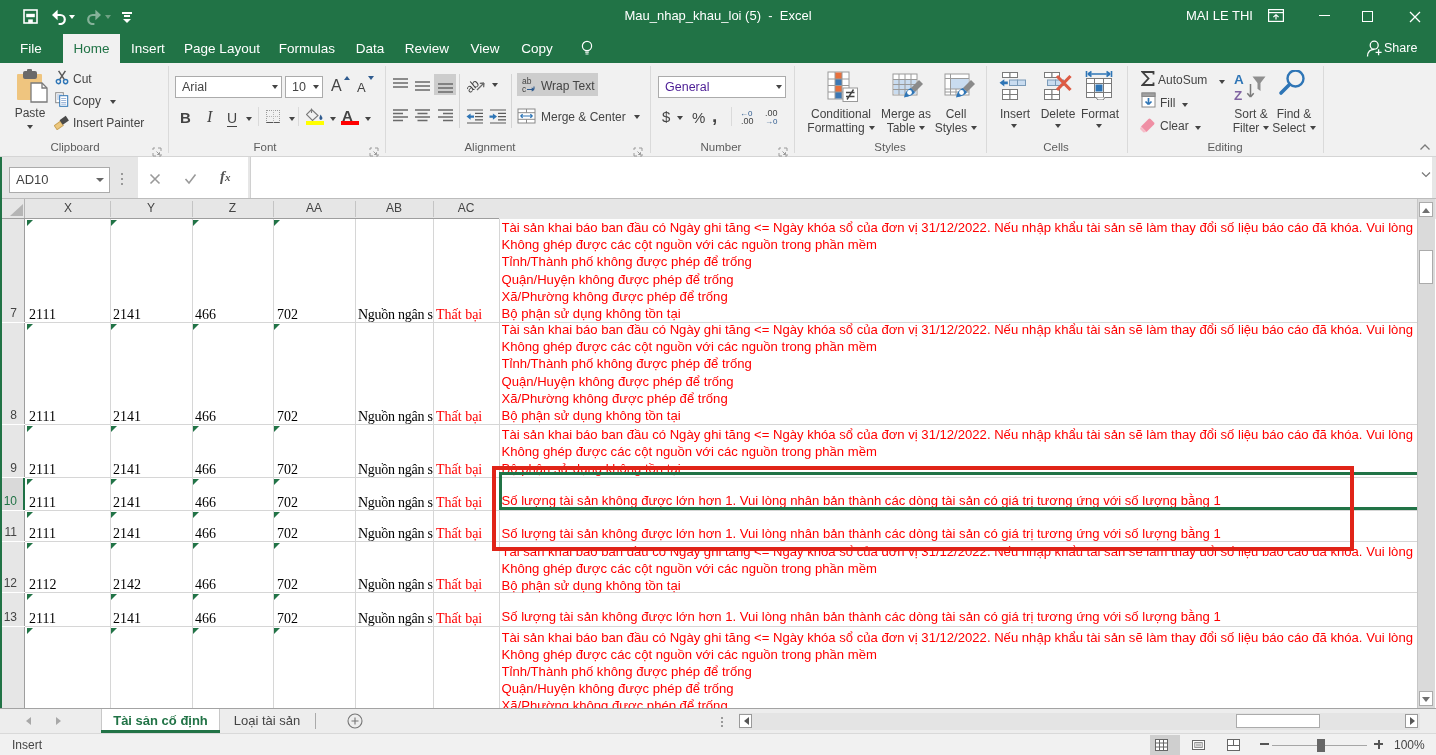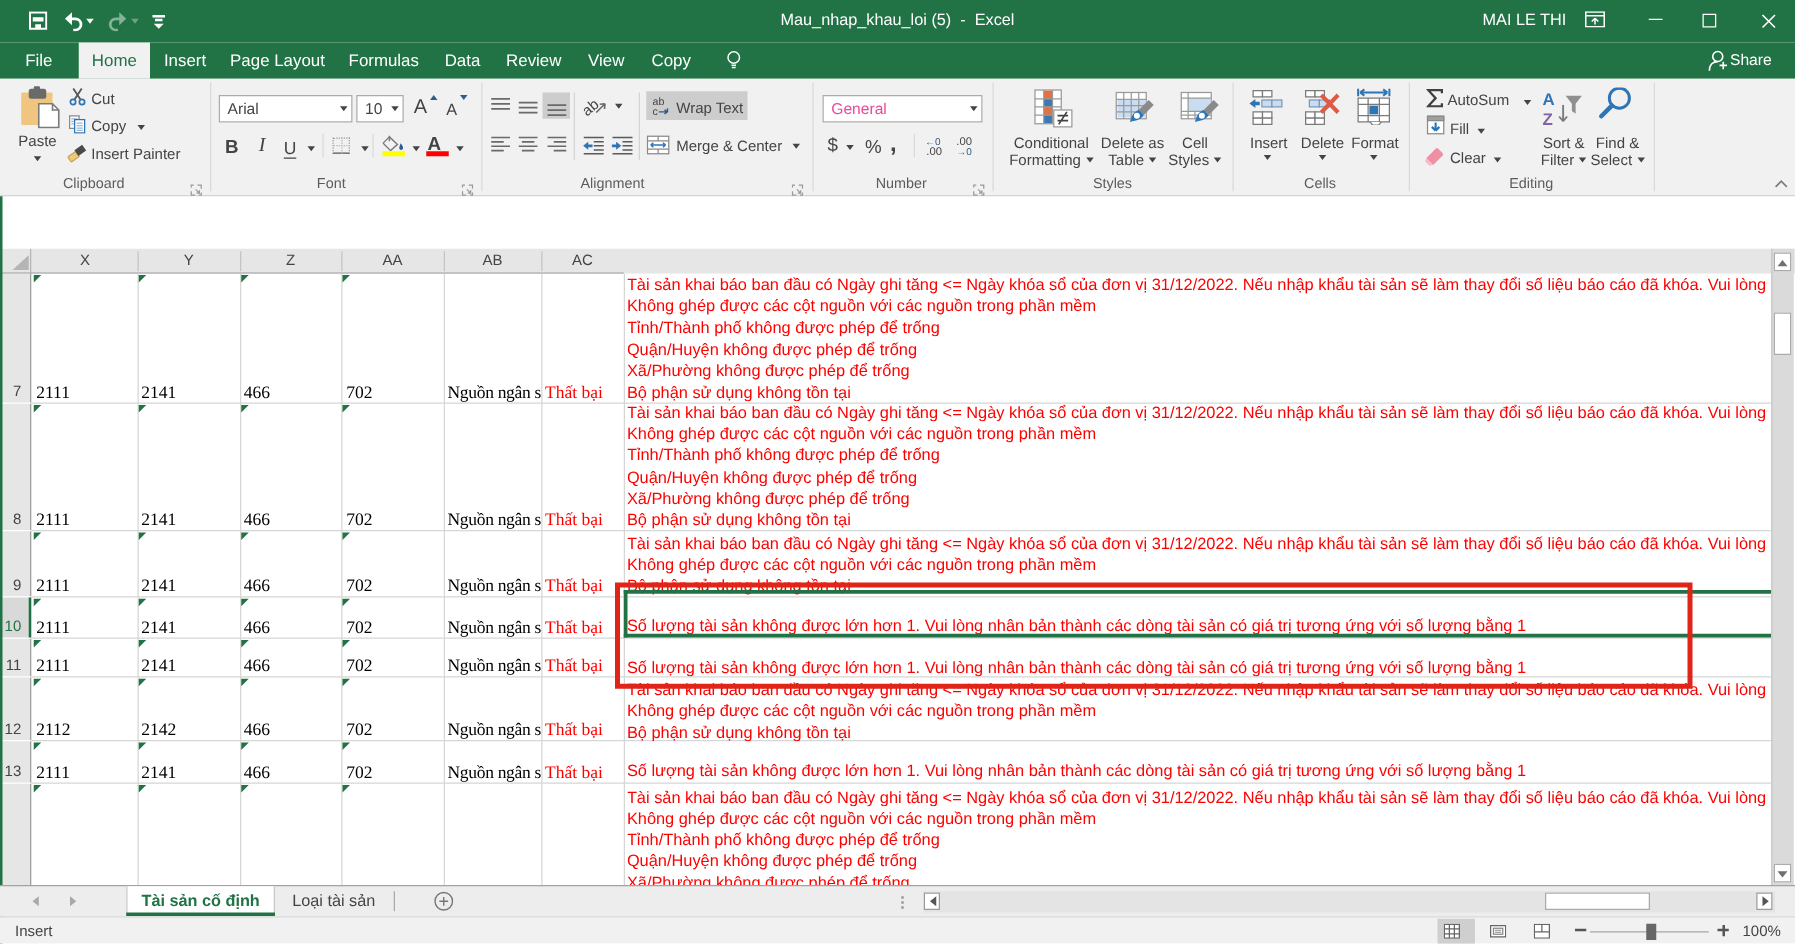--- a/index.html
+++ b/index.html
@@ -238,21 +238,21 @@
         <path d="M1 4.7 h17 M1 11.3 h17 M9.5 1 v3.7 M9.5 11.3 v3.7" stroke="#8a8a8a"></path>
         <path d="M3.5 8 h12 M3.5 8 l2.2 -1.8 M3.5 8 l2.2 1.8 M15.5 8 l-2.2 -1.8 M15.5 8 l-2.2 1.8" stroke="#2e75b6" stroke-width="1.2" fill="none"></path>
       </svg>
     <div class="rtext abs" style="left:541px;top:47px;">Merge &amp; Center</div>
     <div class="abs" style="left:634px;top:52px;width:0;height:0;border-left:3.5px solid transparent;border-right:3.5px solid transparent;border-top:4px solid #444;"></div>
 
     <div class="glabel" style="left:666px;width:110px;">Number</div>
     <svg class="launch" style="left:778px;top:84px;" width="10" height="10" viewBox="0 0 10 10">
         <path d="M1 3 v-2 h2 M6 1 h3 v3 M9 7 v2 h-2 M4 9 H1 V6 M4.5 4.5 l3 3 M7.5 5.2 v2.3 h-2.3" stroke="#9a9a9a" fill="none" stroke-width="1"></path>
       </svg>
-    <div class="abs" style="left:658px;top:13px;width:128px;height:22px;background:#fff;border:1px solid #ababab;font-size:12.5px;color:#ec4899;line-height:20px;padding-left:6px;">General</div>
+    <div class="abs" style="left:658px;top:13px;width:128px;height:22px;background:#fff;border:1px solid #ababab;font-size:12.5px;color:#4c1d95;line-height:20px;padding-left:6px;">General</div>
     <div class="abs" style="left:776px;top:22px;width:0;height:0;border-left:3.5px solid transparent;border-right:3.5px solid transparent;border-top:4px solid #444;"></div>
     <div class="abs" style="left:662px;top:45px;font-size:15px;color:#444;">$</div>
     <div class="abs" style="left:677px;top:53px;width:0;height:0;border-left:3.5px solid transparent;border-right:3.5px solid transparent;border-top:4px solid #444;"></div>
     <div class="abs" style="left:692px;top:46px;font-size:15px;color:#444;">%</div>
     <div class="abs" style="left:712px;top:42px;font-size:19px;font-weight:bold;color:#444;">,</div>
     <div class="abs" style="left:731px;top:44px;width:1px;height:19px;background:#dadada;"></div>
     <svg class="abs" style="left:738px;top:45px;" width="22" height="17" viewBox="0 0 22 17">
         <text x="2" y="8" font-size="8" fill="#2f5b8f">←0</text>
         <text x="3" y="16" font-size="9" fill="#444">.00</text>
       </svg>
@@ -277,21 +277,21 @@
     <div class="rtext abs" style="left:795px;top:58px;width:92px;text-align:center;">Formatting<span class="caret"></span></div>
 
     <svg class="abs" style="left:892px;top:9px;" width="32" height="32" viewBox="0 0 32 32">
       <rect x="1" y="2" width="24" height="21" fill="#fff" stroke="#9a9a9a"></rect>
       <rect x="2" y="7.5" width="22" height="14.5" fill="#c9dcf0"></rect>
       <path d="M1 7.5 h24 M1 12.5 h24 M1 17.5 h24 M7 2 v21 M13 2 v21 M19 2 v21" stroke="#9a9a9a" fill="none"></path>
       <path d="M19 16 L27 8 L31 12 L23 20 z" fill="#8a8a8a"></path>
       <path d="M23 20 L19 16 c-3 1 -6 4 -7 9.5 c5.5 -1 9.5 -2.5 11 -5.5 z" fill="#2e75b6"></path>
       <circle cx="17.5" cy="20.5" r="2.4" fill="#fff"></circle>
     </svg>
-    <div class="rtext abs" style="left:875px;top:44px;width:62px;text-align:center;">Delete as</div>
+    <div class="rtext abs" style="left:875px;top:44px;width:62px;text-align:center;">Merge as</div>
     <div class="rtext abs" style="left:875px;top:58px;width:62px;text-align:center;">Table<span class="caret"></span></div>
 
     <svg class="abs" style="left:944px;top:9px;" width="32" height="32" viewBox="0 0 32 32">
       <rect x="1" y="2" width="24" height="21" fill="#fff" stroke="#9a9a9a"></rect>
       <rect x="6.5" y="6.5" width="18" height="10.5" fill="#c9dcf0"></rect>
       <path d="M1 6.5 h24 M1 17 h24 M6.5 2 v21 M1 20 h24 M12 17 v6 M18 17 v6" stroke="#9a9a9a" fill="none"></path>
       <path d="M19 16 L27 8 L31 12 L23 20 z" fill="#8a8a8a"></path>
       <path d="M23 20 L19 16 c-3 1 -6 4 -7 9.5 c5.5 -1 9.5 -2.5 11 -5.5 z" fill="#2e75b6"></path>
       <circle cx="17.5" cy="20.5" r="2.4" fill="#fff"></circle>
     </svg>
@@ -374,20 +374,37 @@
 
     <svg class="abs" style="left:1277px;top:7px;" width="32" height="30" viewBox="0 0 32 30">
       <circle cx="18.5" cy="8.5" r="8" fill="none" stroke="#2e75b6" stroke-width="2.4"></circle>
       <path d="M12.5 14.5 L4 23" stroke="#2e75b6" stroke-width="3.6" stroke-linecap="round"></path>
     </svg>
     <div class="rtext abs" style="left:1267px;top:44px;width:54px;text-align:center;">Find &amp;</div>
     <div class="rtext abs" style="left:1264px;top:58px;width:60px;text-align:center;">Select<span class="caret"></span></div>
 
     <svg class="abs" style="left:1419px;top:80px;" width="12" height="8" viewBox="0 0 12 8">
         <path d="M1.5 6.5 L6 2 L10.5 6.5" fill="none" stroke="#7a7a7a" stroke-width="1.3"></path>
+      </svg>
+  </div>
+  <div id="fbar">
+    <div class="abs" style="left:9px;top:10px;width:101px;height:26px;background:#fff;border:1px solid #ababab;font-size:13px;color:#444;line-height:24px;padding-left:6px;">AD10</div>
+    <div class="abs" style="left:96px;top:21px;width:0;height:0;border-left:4px solid transparent;border-right:4px solid transparent;border-top:4.5px solid #666;"></div>
+    <div class="abs" style="left:121px;top:16px;width:2px;height:2px;background:#999;box-shadow:0 5px 0 #999, 0 10px 0 #999;"></div>
+    <div class="abs" style="left:138px;top:0;width:110px;height:41px;background:#fff;"></div>
+    <svg class="abs" style="left:149px;top:16px;" width="12" height="12" viewBox="0 0 12 12">
+        <path d="M1.5 1.5 L10.5 10.5 M10.5 1.5 L1.5 10.5" stroke="#9a9a9a" stroke-width="1.6"></path>
+      </svg>
+    <svg class="abs" style="left:184px;top:16px;" width="13" height="12" viewBox="0 0 13 12">
+        <path d="M1.5 6 L5 10 L11.5 1.5" fill="none" stroke="#9a9a9a" stroke-width="1.6"></path>
+      </svg>
+    <div class="abs" style="left:220px;top:11px;font-size:15px;font-style:italic;font-family:'Liberation Serif',serif;color:#555;font-weight:bold;">f<span style="font-size:11px;">x</span></div>
+    <div class="abs" style="left:250px;top:0;width:1182px;height:41px;background:#fff;border-left:1px solid #d0d0d0;"></div>
+    <svg class="abs" style="left:1421px;top:14px;" width="10" height="7" viewBox="0 0 10 7">
+        <path d="M1 1.5 L5 5.5 L9 1.5" fill="none" stroke="#777" stroke-width="1.2"></path>
       </svg>
   </div>
   <div id="colhead">
     <div class="chlabel" style="left:26px;width:84px;">X</div>
     <div class="chlabel" style="left:110px;width:82px;">Y</div>
     <div class="chlabel" style="left:192px;width:81px;">Z</div>
     <div class="chlabel" style="left:273px;width:82px;">AA</div>
     <div class="chlabel" style="left:355px;width:78px;">AB</div>
     <div class="chlabel" style="left:433px;width:66px;">AC</div>
     <div class="chsep" style="left:110px;"></div>

